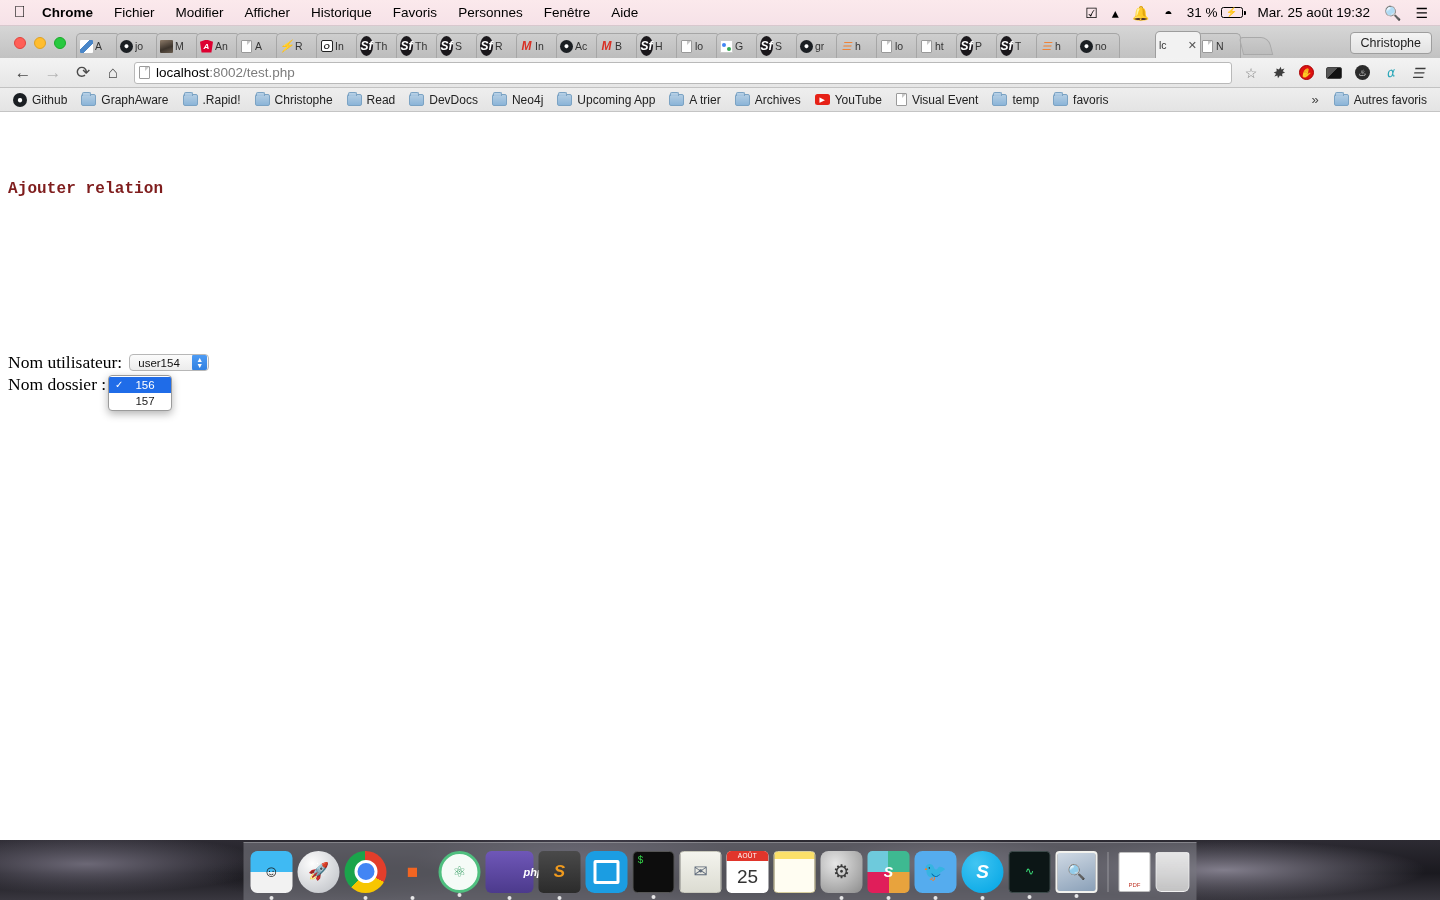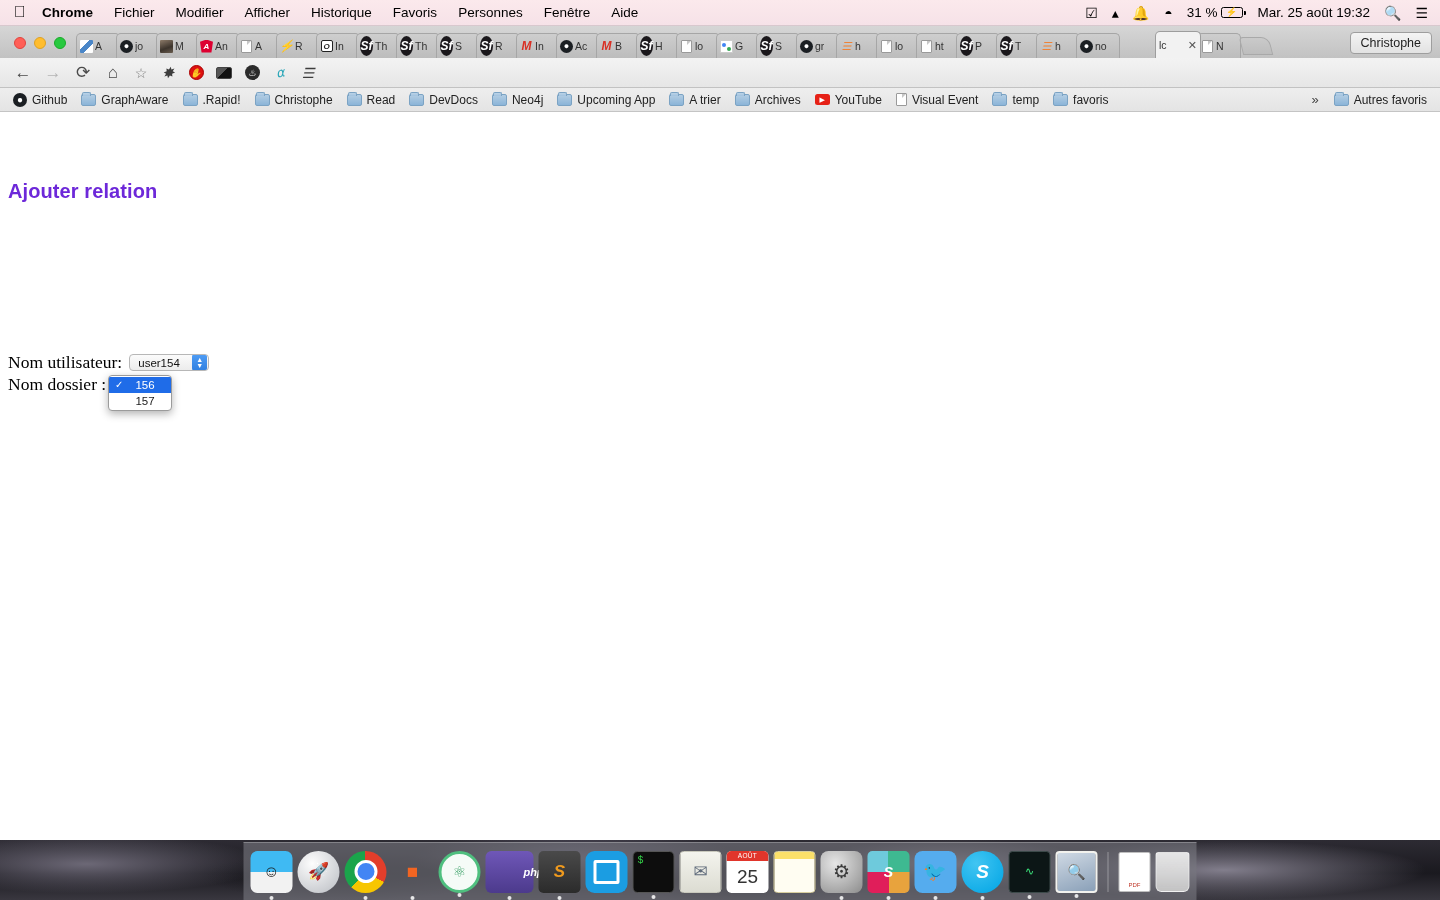--- a/index.html
+++ b/index.html
@@ -172,22 +172,22 @@
   }
   .bm-gh { width: 14px; height: 14px; border-radius: 50%; background: #1b1f23; color: #fff; font-size: 10px; display:flex; align-items:center; justify-content:center; flex: 0 0 14px; }
   .bm-yt { width: 15px; height: 11px; border-radius: 2.5px; background: #e62117; color:#fff; font-size: 7px; display:flex; align-items:center; justify-content:center; flex: 0 0 15px; }
   .bm-doc { width: 11px; height: 13px; background: #fff; border: 1px solid #9a9a9a; border-radius: 1px; position: relative; flex: 0 0 11px; }
   .bm-doc:after { content:""; position:absolute; top:0; right:0; border-width: 4px 4px 0 0; border-style: solid; border-color: #c7c7c7 #fff #fff #c7c7c7; }
   .chev-more { margin-left: auto; padding: 0 8px; font-size: 13px; color: #444; }
 
   
   #page { background: #fff; height: 728px; position: relative; }
   #page h1 {
-    font-family: Liberation Sans, sans-serif;
-    font-size: 20px; font-weight: bold; color: #6d28d9;
+    font-family: Liberation Mono, monospace;
+    font-size: 16px; font-weight: bold; color: #7f1d1d;
     position: absolute; left: 8px; top: 68px; letter-spacing: 0.1px;
   }
   .field-row {
     position: absolute; left: 8px; display: flex; align-items: center;
     font-family: "Liberation Serif", serif; font-size: 17.5px; color: #000;
   }
   #row-user { top: 240px; }
   #row-folder { top: 262px; align-items: flex-end; }
 
   .sel {
@@ -479,20 +479,24 @@
 
     <div class="profile">Christophe</div>
   </div>
 
   <div id="toolbar">
     <span class="nav-btn">←</span>
     <span class="nav-btn dim">→</span>
     <span class="nav-btn">⟳</span>
     <span class="nav-btn">⌂</span>
 
+    <div class="omnibox">
+      <span class="pageicon"></span>
+      <span class="url"><b>localhost</b><span>:8002/test.php</span></span>
+    </div>
     <span class="star">☆</span>
 
     <span class="ext">
         <i class="ico-gear">✸</i>
       </span>
     <span class="ext">
         <i class="ico-stop">✋</i>
       </span>
     <span class="ext">
         <i class="ico-term"></i>

